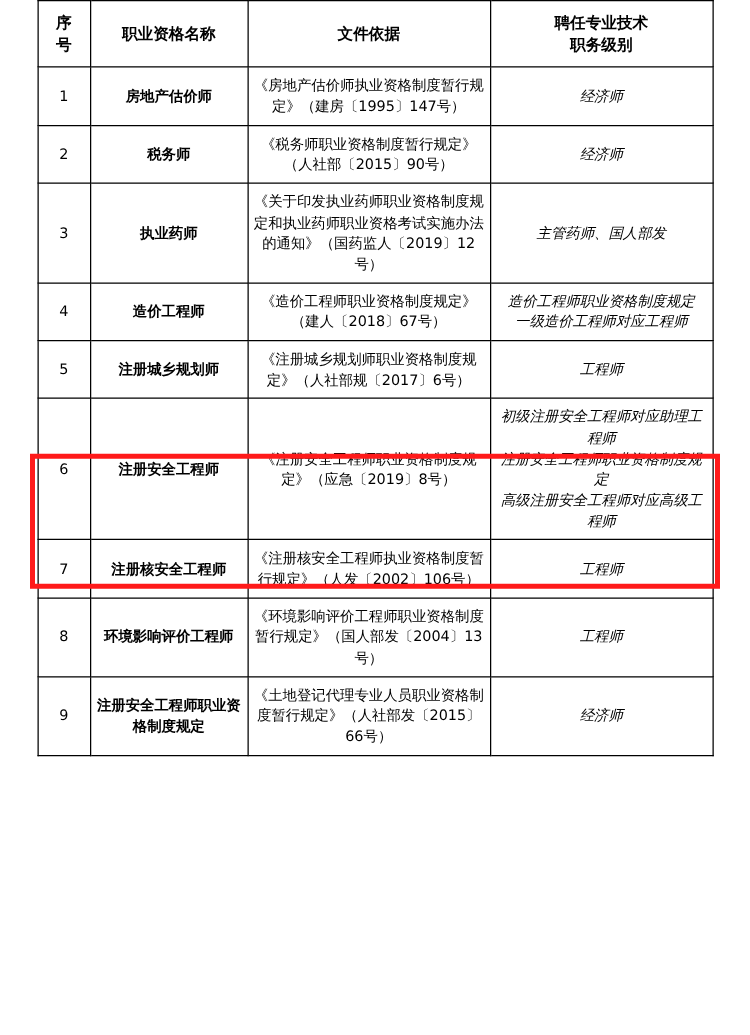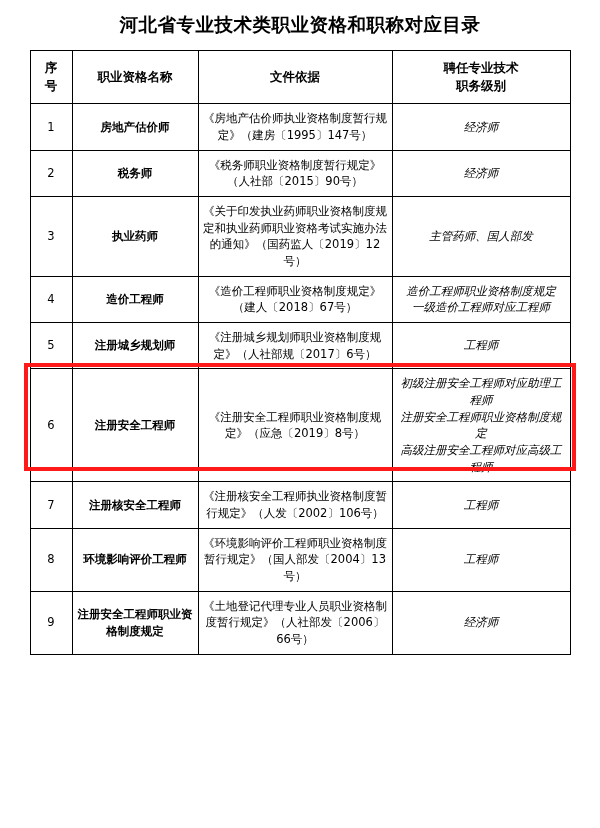--- a/index.html
+++ b/index.html
@@ -70,21 +70,20 @@
     border: 4px solid #ff1a1a;
     box-sizing: border-box;
     pointer-events: none;
   }
 </style>
 </head>
 <body>
 
 <div class="page">
 
-  <div class="doc-title">河北省专业技术类职业资格和职称对应目录</div>
 
   <table class="matrix">
     <colgroup>
       <col class="c-idx">
       <col class="c-name">
       <col class="c-doc">
       <col class="c-level">
     </colgroup>
     <thead>
       <tr>
@@ -152,21 +151,21 @@
       </tr>
       <tr>
         <td class="idx">8</td>
         <td class="name">环境影响评价工程师</td>
         <td class="doc">《环境影响评价工程师职业资格制度暂行规定》（国人部发〔2004〕13号）</td>
         <td class="level">工程师</td>
       </tr>
       <tr>
         <td class="idx">9</td>
         <td class="name">注册安全工程师职业资格制度规定</td>
-        <td class="doc">《土地登记代理专业人员职业资格制度暂行规定》（人社部发〔2006〕66号）</td>
+        <td class="doc">《土地登记代理专业人员职业资格制度暂行规定》（人社部发〔2015〕66号）</td>
         <td class="level">经济师</td>
       </tr>
     </tbody>
   </table>
 
   <div class="highlight-box" id="highlight-box" style="left: 24px; top: 362.812px; width: 552px; height: 108.359px; border-color: rgb(255, 26, 26);"></div>
 
 </div>
 
 </body></html>

